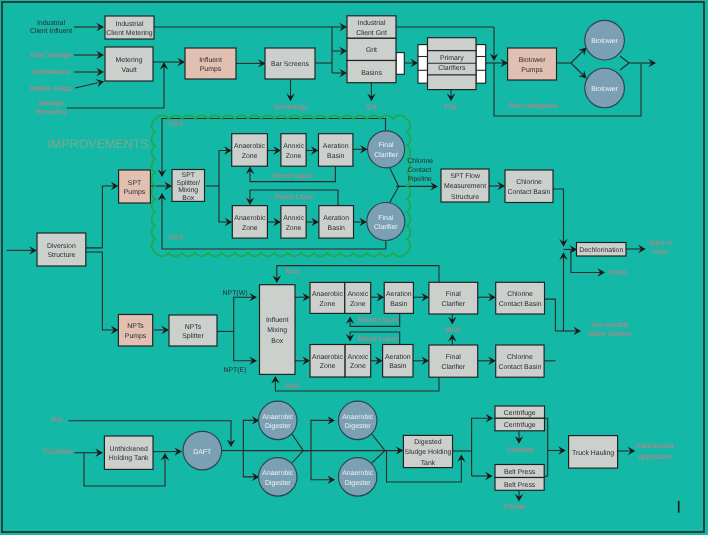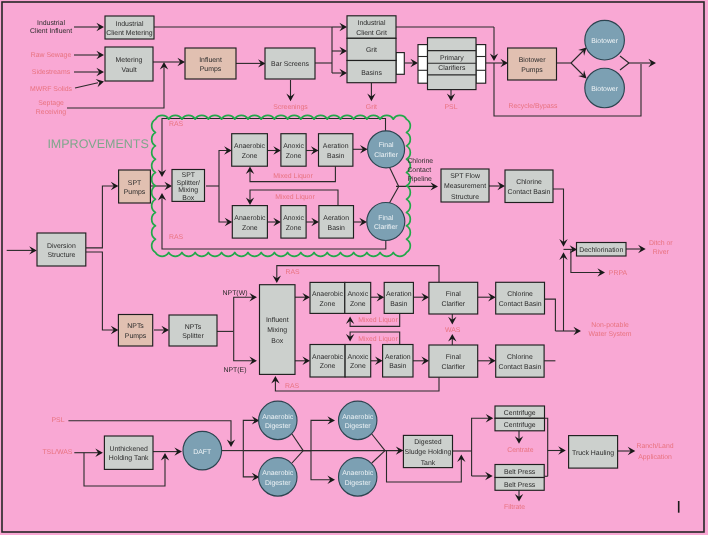--- a/index.html
+++ b/index.html
@@ -1,18 +1,18 @@
 <!DOCTYPE html>
 <html><head>
 <meta charset="utf-8">
 <style>
   html,body{margin:0;padding:0;background:#ffffff;}
   *{-webkit-font-smoothing:antialiased;text-rendering:geometricPrecision;}
   body{width:708px;height:535px;overflow:hidden;font-family:"Liberation Sans",sans-serif;}
-  #stage{position:relative;width:708px;height:535px;background:#f9a8d4;}
+  #stage{position:relative;width:708px;height:535px;background:#14b8a6;}
   svg#diag{display:block;position:absolute;left:0;top:0;}
   .bx{stroke:#1f1f1f;stroke-width:1.15;}
   .fill-gray{fill:#ccd0cd;}
   .fill-pink{fill:#e1c0b1;}
   .fill-blue{fill:#7ca0b3;stroke:#2c4450;}
   .ln{stroke:#2a2a2a;stroke-width:1.1;fill:none;}
   .ar{fill:#191919;}
   text{font-family:"Liberation Sans",sans-serif;}
   .t{font-size:6.9px;fill:#2b2b2b;text-anchor:middle;}
   .t.red{fill:#e8727f;}

